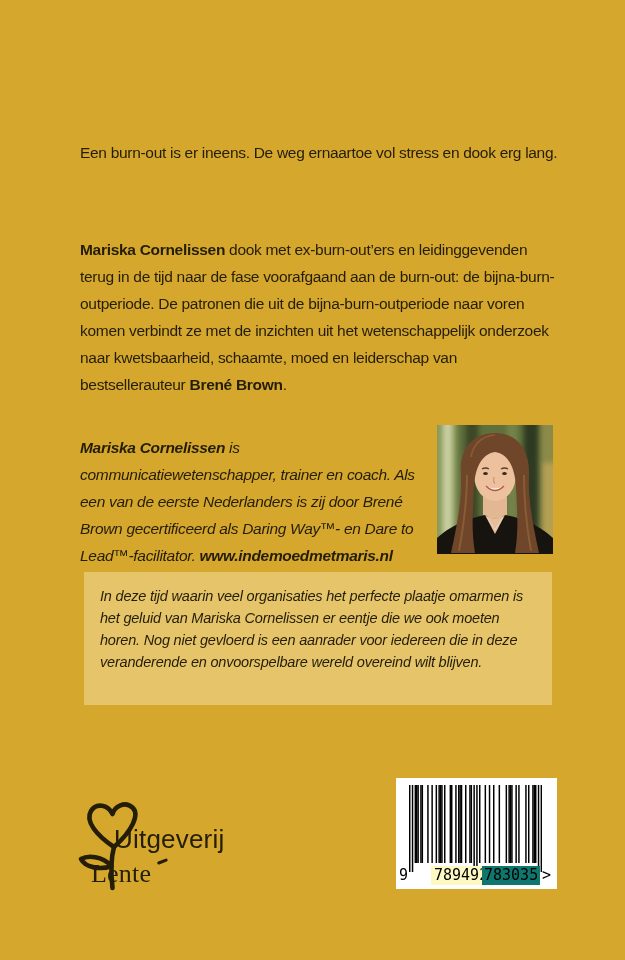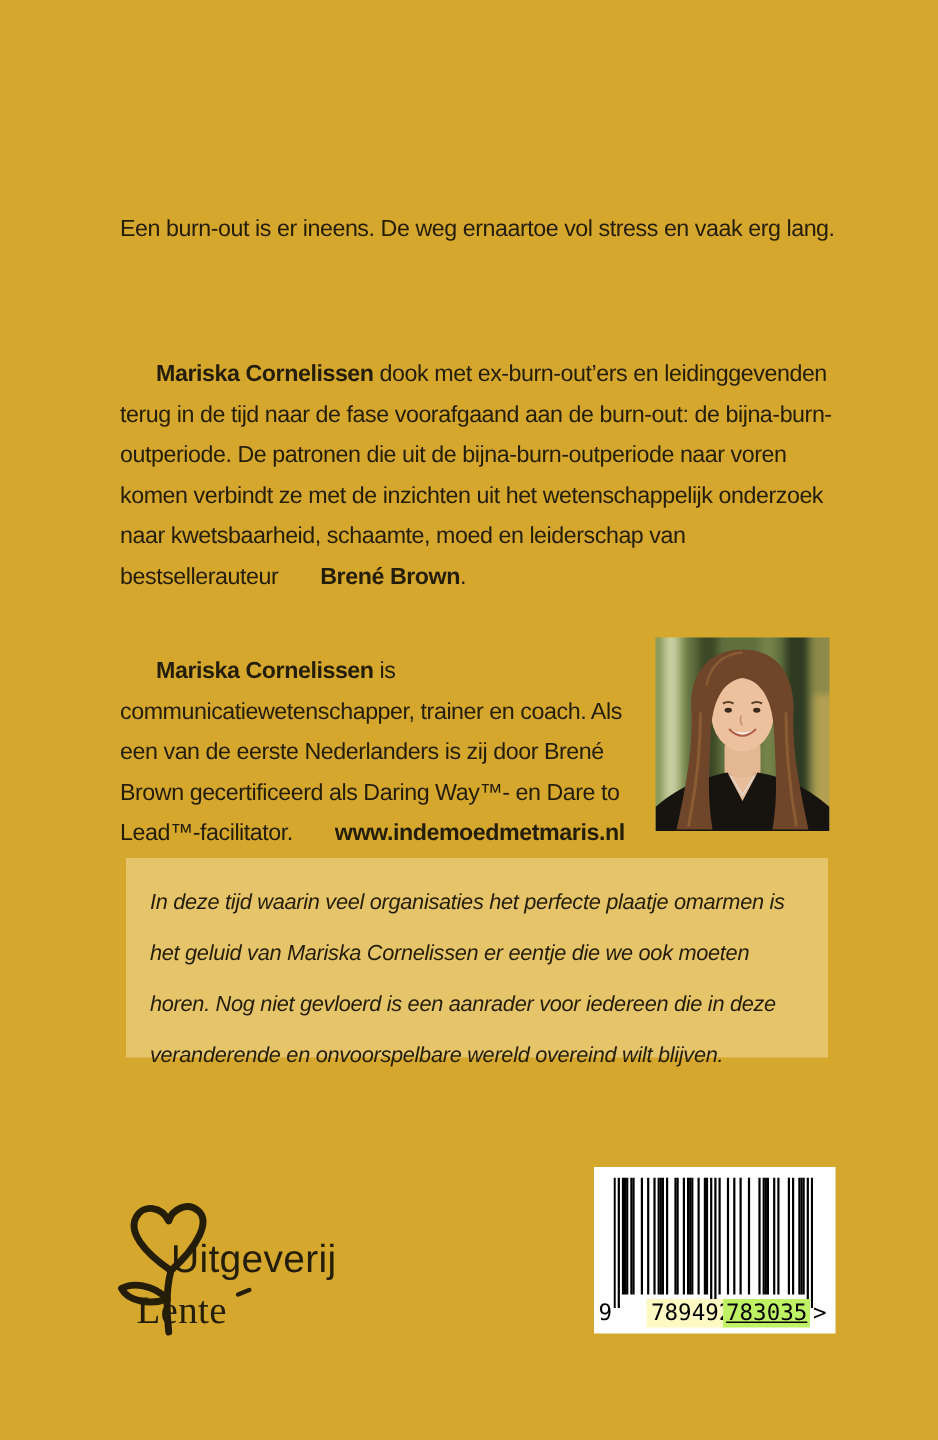--- a/index.html
+++ b/index.html
@@ -17,35 +17,35 @@
     font-size:19px;font-weight:bold;letter-spacing:-0.2px;
   }
   .para{
     position:absolute;left:80px;width:478px;
     font-size:15.5px;line-height:27px;letter-spacing:-0.3px;
   }
   .p1{top:139px;}
   .p2{top:174px;}
   .p3{top:236px;}
   .p4{top:364px;}
-  b{font-weight:bold;margin-left:24px;}
+  b{font-weight:bold;}
   .bio{
     position:absolute;left:80px;top:434px;width:352px;
-    font-size:15.5px;line-height:27px;letter-spacing:-0.3px;
+    font-size:15.5px;line-height:27px;letter-spacing:-0.3px;font-style:italic;
   }
   .photo{
     position:absolute;left:437px;top:425px;width:116px;height:129px;
     display:block;
   }
   .quote-box{
     position:absolute;left:84px;top:572px;width:468px;height:133px;
     background:#E5C46A;
     box-sizing:border-box;
     padding:13px 16px;
-    font-size:14.5px;line-height:34px;letter-spacing:-0.2px;
+    font-size:14.5px;line-height:22px;letter-spacing:-0.2px;
   }
   .quote-text{font-style:italic;}
   .quote-attr{font-style:normal;}
   
   .logo-mark{position:absolute;left:68px;top:796px;width:122px;height:100px;}
   .logo-line{position:absolute;color:#241D08;letter-spacing:0.2px;}
   .logo-line1{left:114px;top:824px;font-size:26px;}
   .logo-line2{left:91px;top:859px;font-size:26px;font-family:Liberation Serif, serif;}
   .logo-accent{
     position:absolute;left:157px;top:860px;width:11px;height:3.4px;
@@ -57,30 +57,30 @@
     background:#FFFFFF;
   }
   .barcode-bars{position:absolute;left:13px;top:7px;width:133px;height:87px;fill:#000;}
   .barcode-digits{
     position:absolute;left:0;bottom:4px;width:100%;height:19px;
     font-family:"DejaVu Sans Mono", monospace;font-size:15px;color:#000;
   }
   .bd{position:absolute;bottom:0;line-height:19px;}
   .bd-first{left:3px;}
   .bd-g1{left:35px;background:#fef9c3;padding:0 3px;}
-  .bd-g2{left:86px;background:#bef264;padding:0 2px;text-decoration:underline;}
+  .bd-g2{left:86px;background:#0f766e;padding:0 2px;}
   .bd-arrow{left:146px;}
 </style>
 </head>
 <body>
 
 <div class="cover">
 
 
-  <div class="para p1">Een burn-out is er ineens. De weg ernaartoe vol stress en vaak erg lang.</div>
+  <div class="para p1">Een burn-out is er ineens. De weg ernaartoe vol stress en dook erg lang.</div>
 
   <div class="para p3"><b>Mariska Cornelissen</b><span> dook met ex-burn-out’ers en leidinggevenden terug in de tijd naar de fase voorafgaand aan de burn-out: de bijna-burn-outperiode. De patronen die uit de bijna-burn-outperiode naar voren komen verbindt ze met de inzichten uit het wetenschappelijk onderzoek naar kwetsbaarheid, schaamte, moed en leiderschap van bestsellerauteur </span><b>Brené Brown</b><span>.</span></div>
 
 
   <div class="bio"><b>Mariska Cornelissen</b><span> is communicatiewetenschapper, trainer en coach. Als een van de eerste Nederlanders is zij door Brené Brown gecertificeerd als Daring Way™- en Dare to Lead™-facilitator. </span><b>www.indemoedmetmaris.nl</b></div>
 
   <svg class="photo" viewBox="0 0 116 129">
     <defs>
       <filter id="blurbg" x="-20%" y="-20%" width="140%" height="140%">
         <feGaussianBlur stdDeviation="2.6"></feGaussianBlur>

